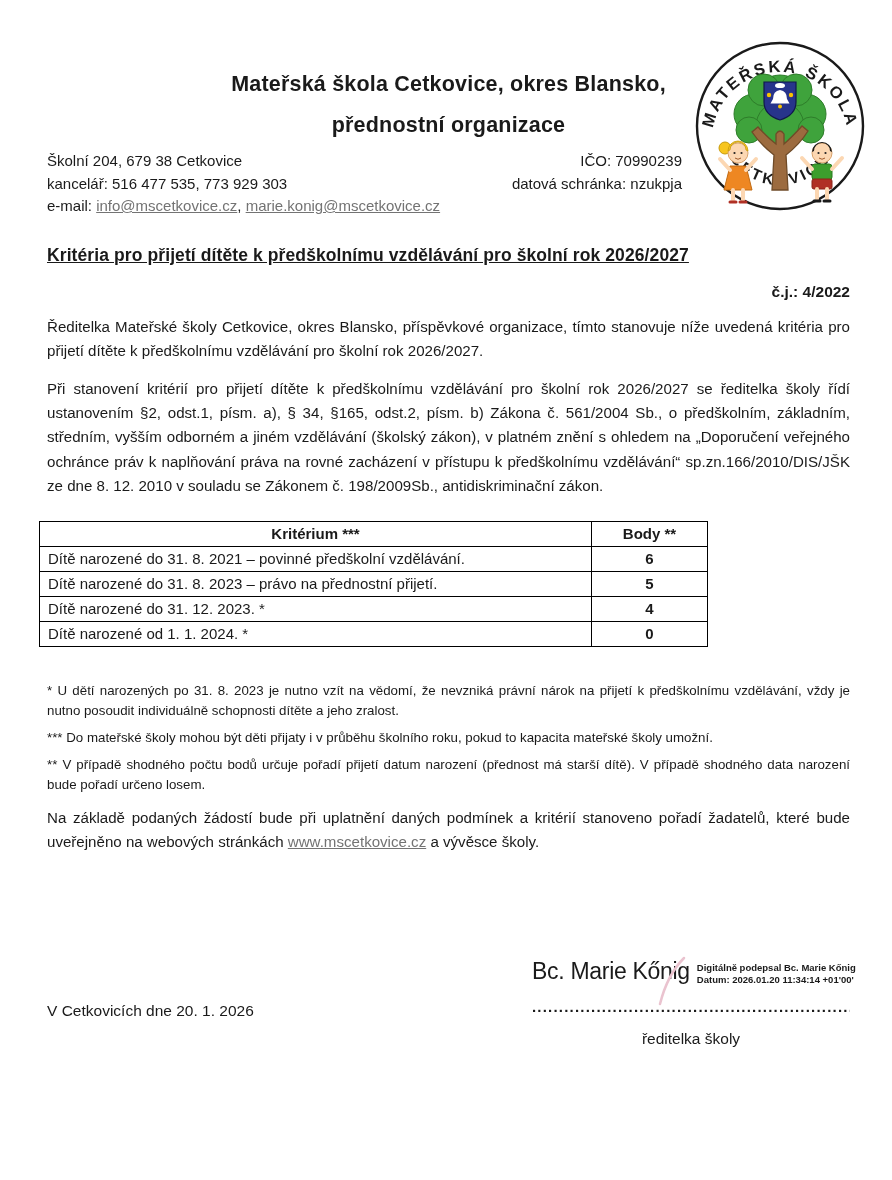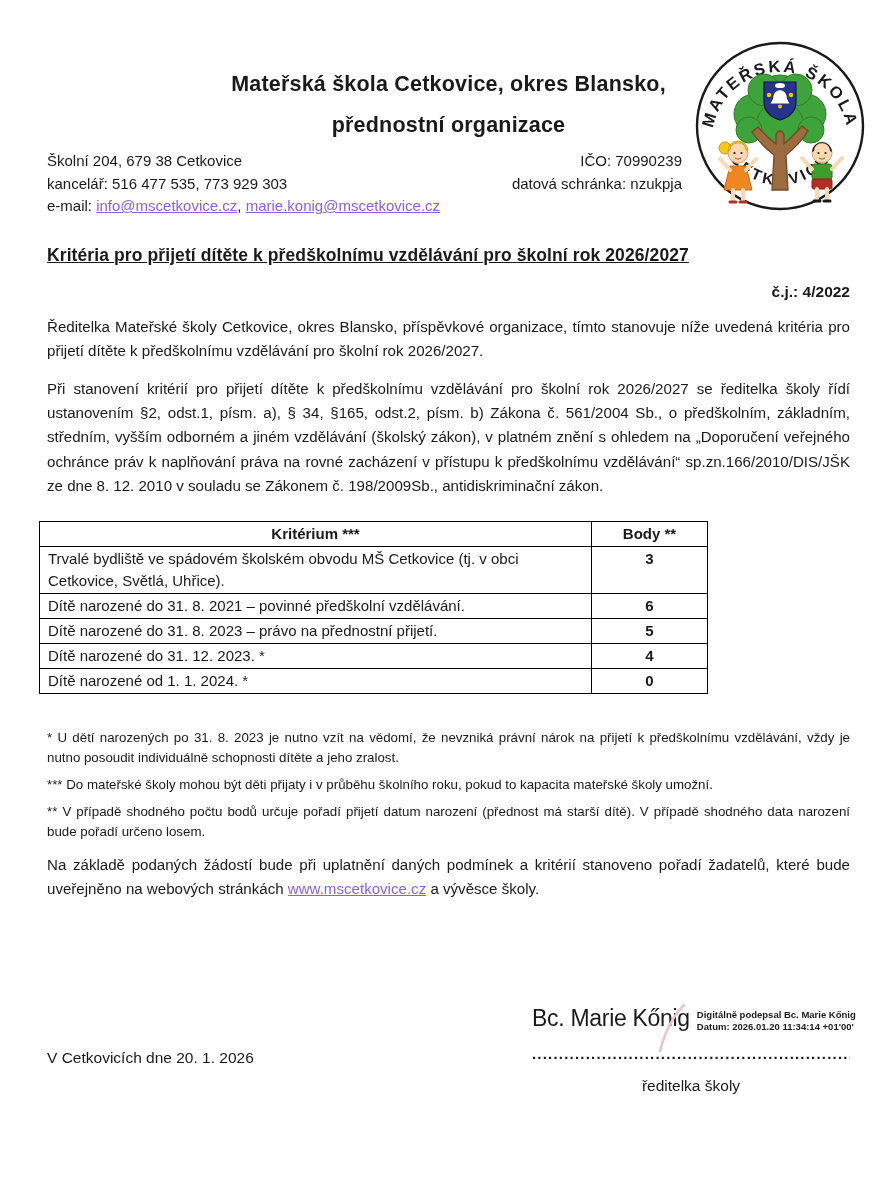--- a/index.html
+++ b/index.html
@@ -14,21 +14,21 @@
     padding:54px 42px 0 47px;
     overflow:hidden;
   }
   
   .titles { width:803px; text-align:center; }
   .title-line { font-size:21.5px; font-weight:bold; line-height:28px; letter-spacing:.2px; }
   .title-line2 { margin-top:13px; }
   .contact { margin-top:11px; font-size:15px; line-height:22.5px; width:803px; }
   .contact-row { display:flex; justify-content:space-between; }
   .contact-right { padding-right:168px; }
-  a.doc-link { color:#8b5cf6; text-decoration:underline; }
+  a.doc-link { color:#737373; text-decoration:underline; }
   .logo { position:absolute; top:24px; right:26px; width:172px; height:172px; }
   
   .doc-heading { margin-top:27px; font-size:17.5px; font-weight:bold; text-decoration:underline; letter-spacing:.1px; }
   .ref-number { margin-top:17px; text-align:right; font-weight:bold; font-size:15.5px; }
   
   .para { margin-top:14px; font-size:15.1px; line-height:24.2px; text-align:justify; }
   
   .criteria-table { border-collapse:collapse; margin-top:23px; margin-left:-8px; width:668px; table-layout:fixed; }
   .criteria-table th, .criteria-table td { border:1.6px solid #000; font-size:15px; line-height:22px; vertical-align:top; }
   .criteria-table th { font-weight:bold; text-align:center; padding:1px 4px; }
@@ -152,24 +152,20 @@
         <col class="col-criterion">
         <col class="col-points">
       </colgroup>
     <thead>
       <tr>
         <th>Kritérium ***</th>
         <th>Body **</th>
       </tr>
     </thead>
     <tbody>
-      <tr style="height:44px;">
-        <td class="cell-criterion">Trvalé bydliště ve spádovém školském obvodu MŠ Cetkovice (tj. v obci Cetkovice, Světlá, Uhřice).</td>
-        <td class="cell-points">3</td>
-      </tr>
       <tr>
         <td class="cell-criterion">Dítě narozené do 31. 8. 2021 – povinné předškolní vzdělávání.</td>
         <td class="cell-points">6</td>
       </tr>
       <tr>
         <td class="cell-criterion">Dítě narozené do 31. 8. 2023 – právo na přednostní přijetí.</td>
         <td class="cell-points">5</td>
       </tr>
       <tr>
         <td class="cell-criterion">Dítě narozené do 31. 12. 2023. *</td>

